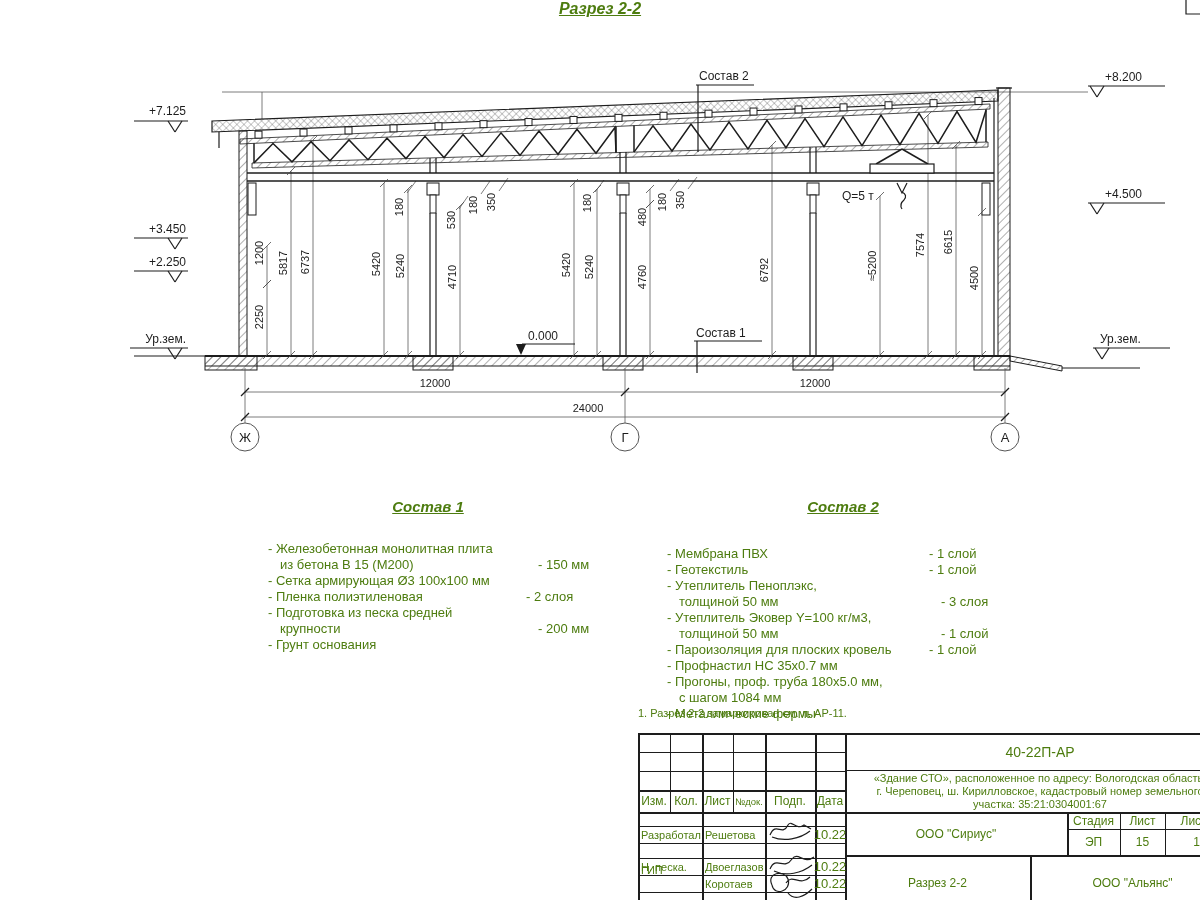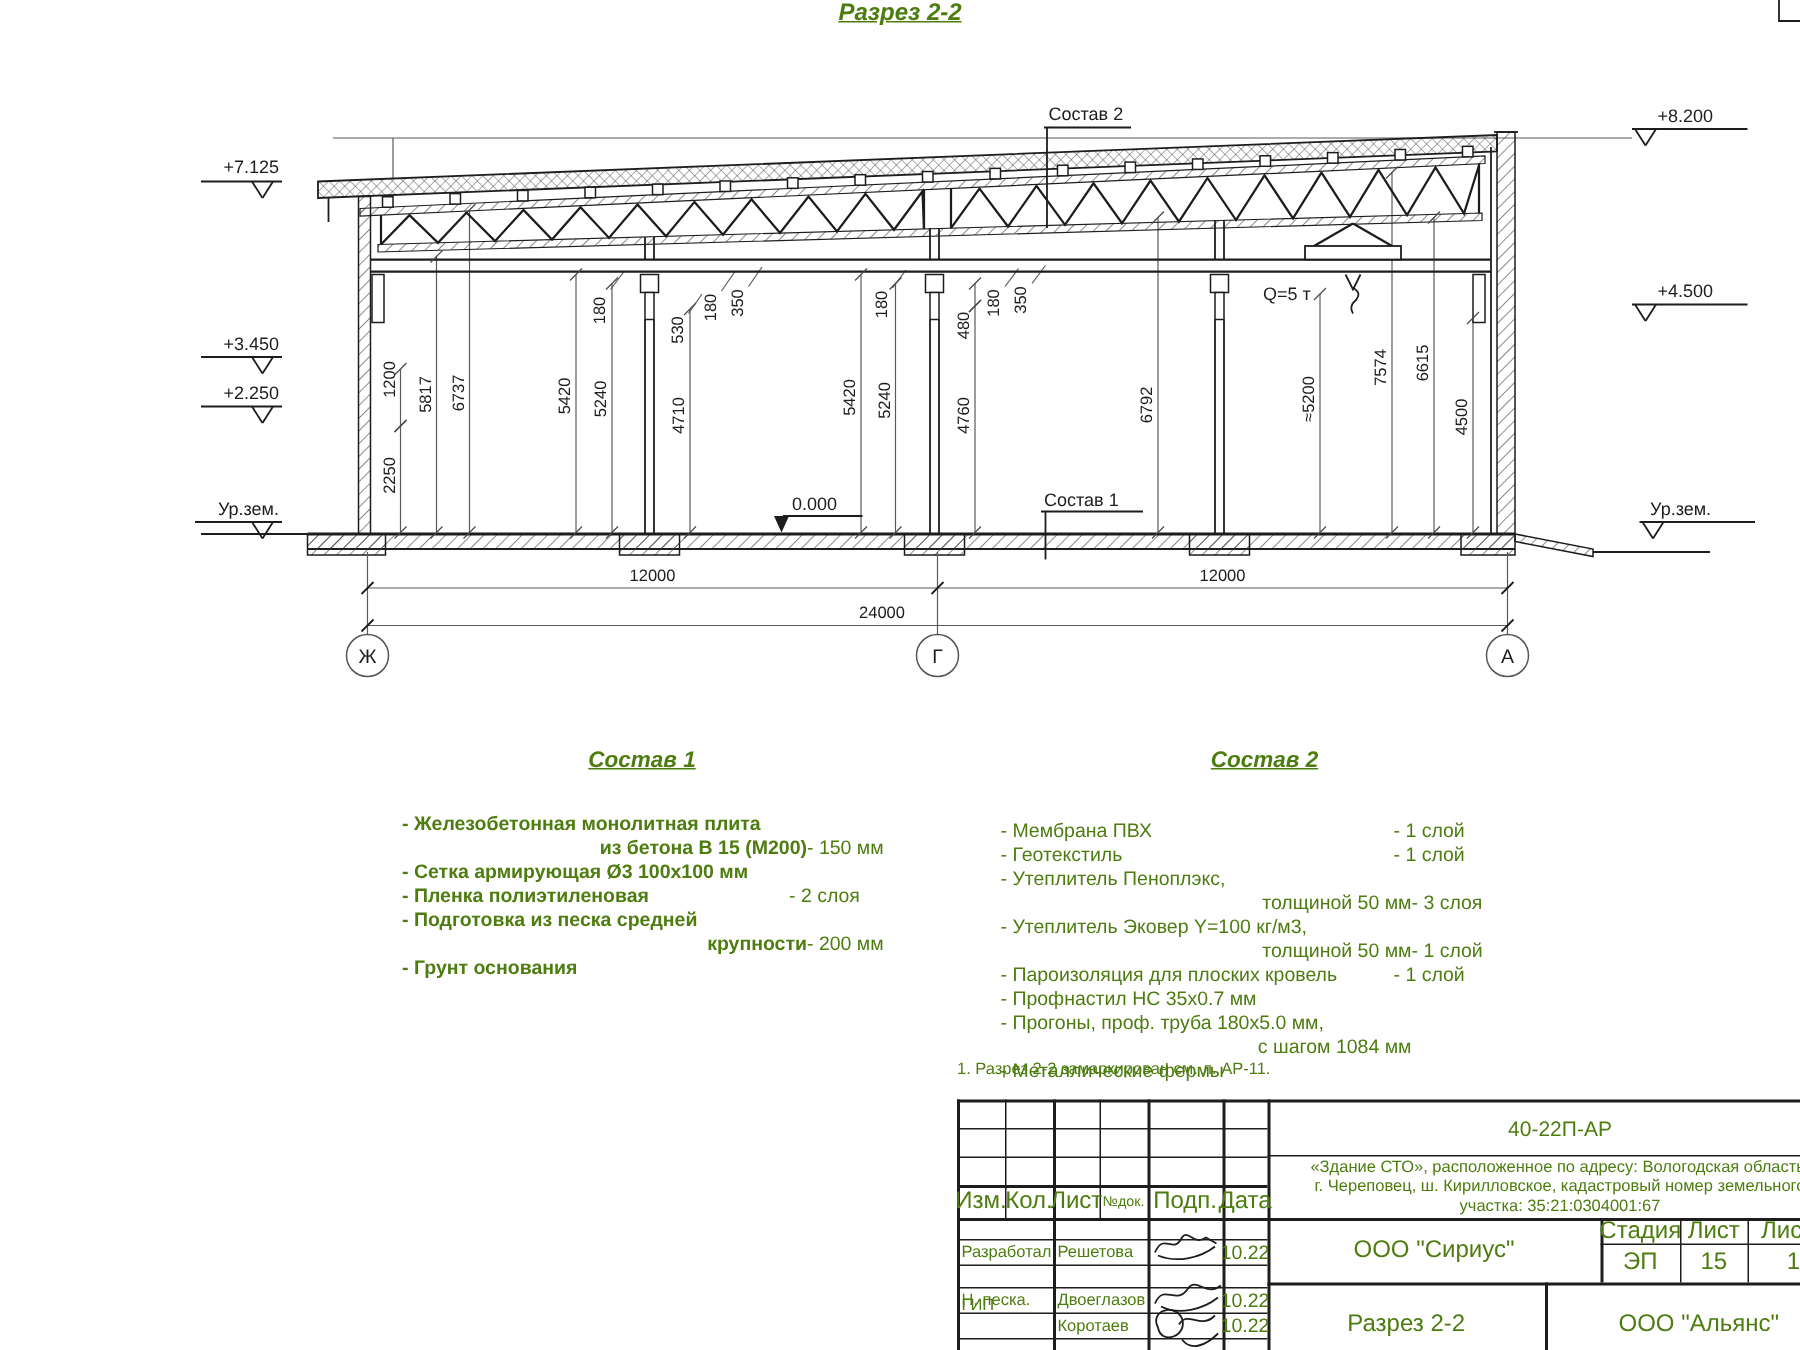--- a/index.html
+++ b/index.html
@@ -19,32 +19,32 @@
   .pur{fill:#fff;stroke:#1d1d1d;stroke-width:1;}
   .dimt{font-size:11px;}
   .elevt{font-size:12px;}
   .axist{font-size:13px;}
   .lblt{font-size:12px;}
   
   .slist{position:absolute;font-size:13px;line-height:16px;white-space:nowrap;}
   .shead{position:absolute;font-size:15px;font-weight:bold;font-style:italic;text-align:center;}
   .shead span{text-decoration:underline;}
   .srow{display:flex;}
-  .lt1{width:258px;font-weight:bold;}
+  .lt1{width:258px;}
   .lt2{width:262px;}
-  .cont{padding-left:12px;text-align:right;}
+  .cont{padding-left:12px;}
   .note{position:absolute;font-size:11px;}
   
   #tb{position:absolute;left:638px;top:733px;width:600px;height:180px;}
   .vl{position:absolute;background:#1d1d1d;width:1px;}
   .hl{position:absolute;background:#1d1d1d;height:1px;}
   .vl.b{width:2px;}
   .hl.b{height:2px;}
   .tbc{position:absolute;display:flex;align-items:center;justify-content:center;
-       font-size:16px;text-align:center;overflow:visible;}
+       font-size:12px;text-align:center;overflow:visible;}
   .tbl{justify-content:flex-start;padding-left:3px;font-size:11px;}
   .small{font-size:9.5px;}
   .doc{font-size:14px;}
   .desc{font-size:11px;line-height:13px;}
   .date{font-size:13px;}
   .sig{position:absolute;}
 </style>
 </head>
 <body>
 

